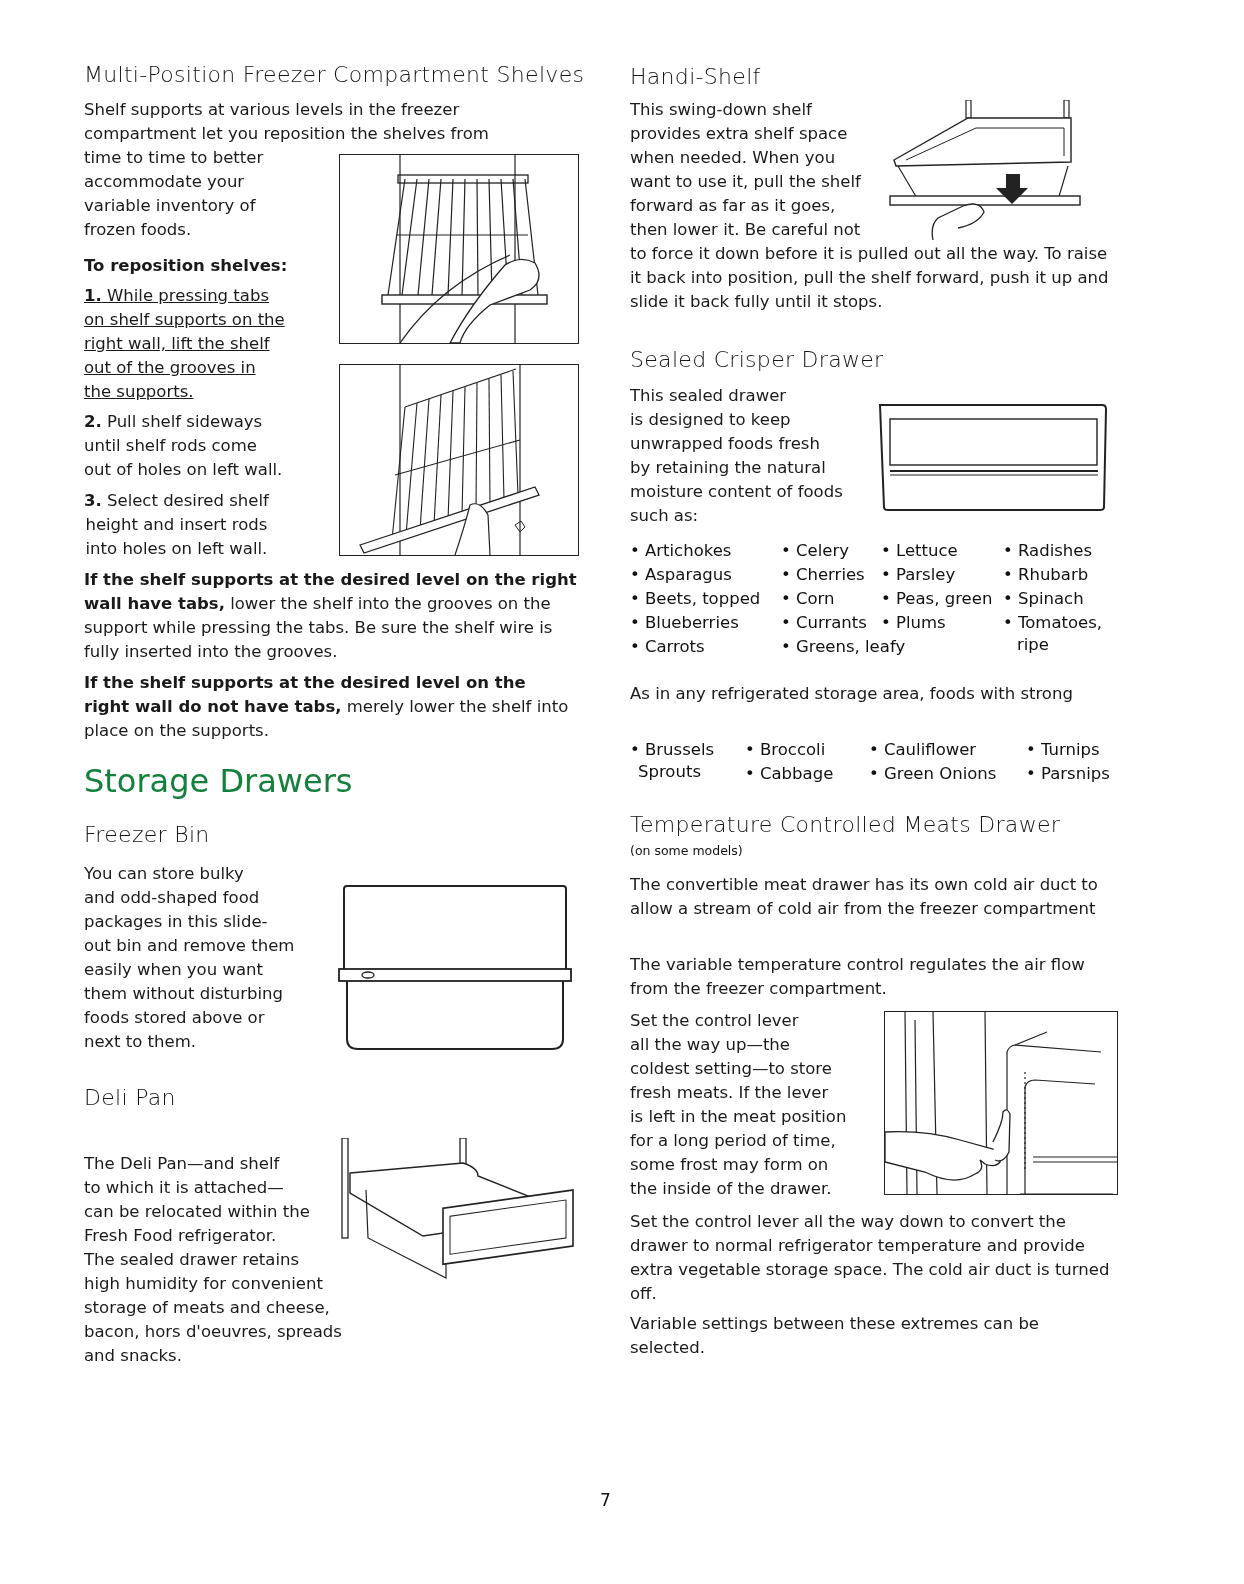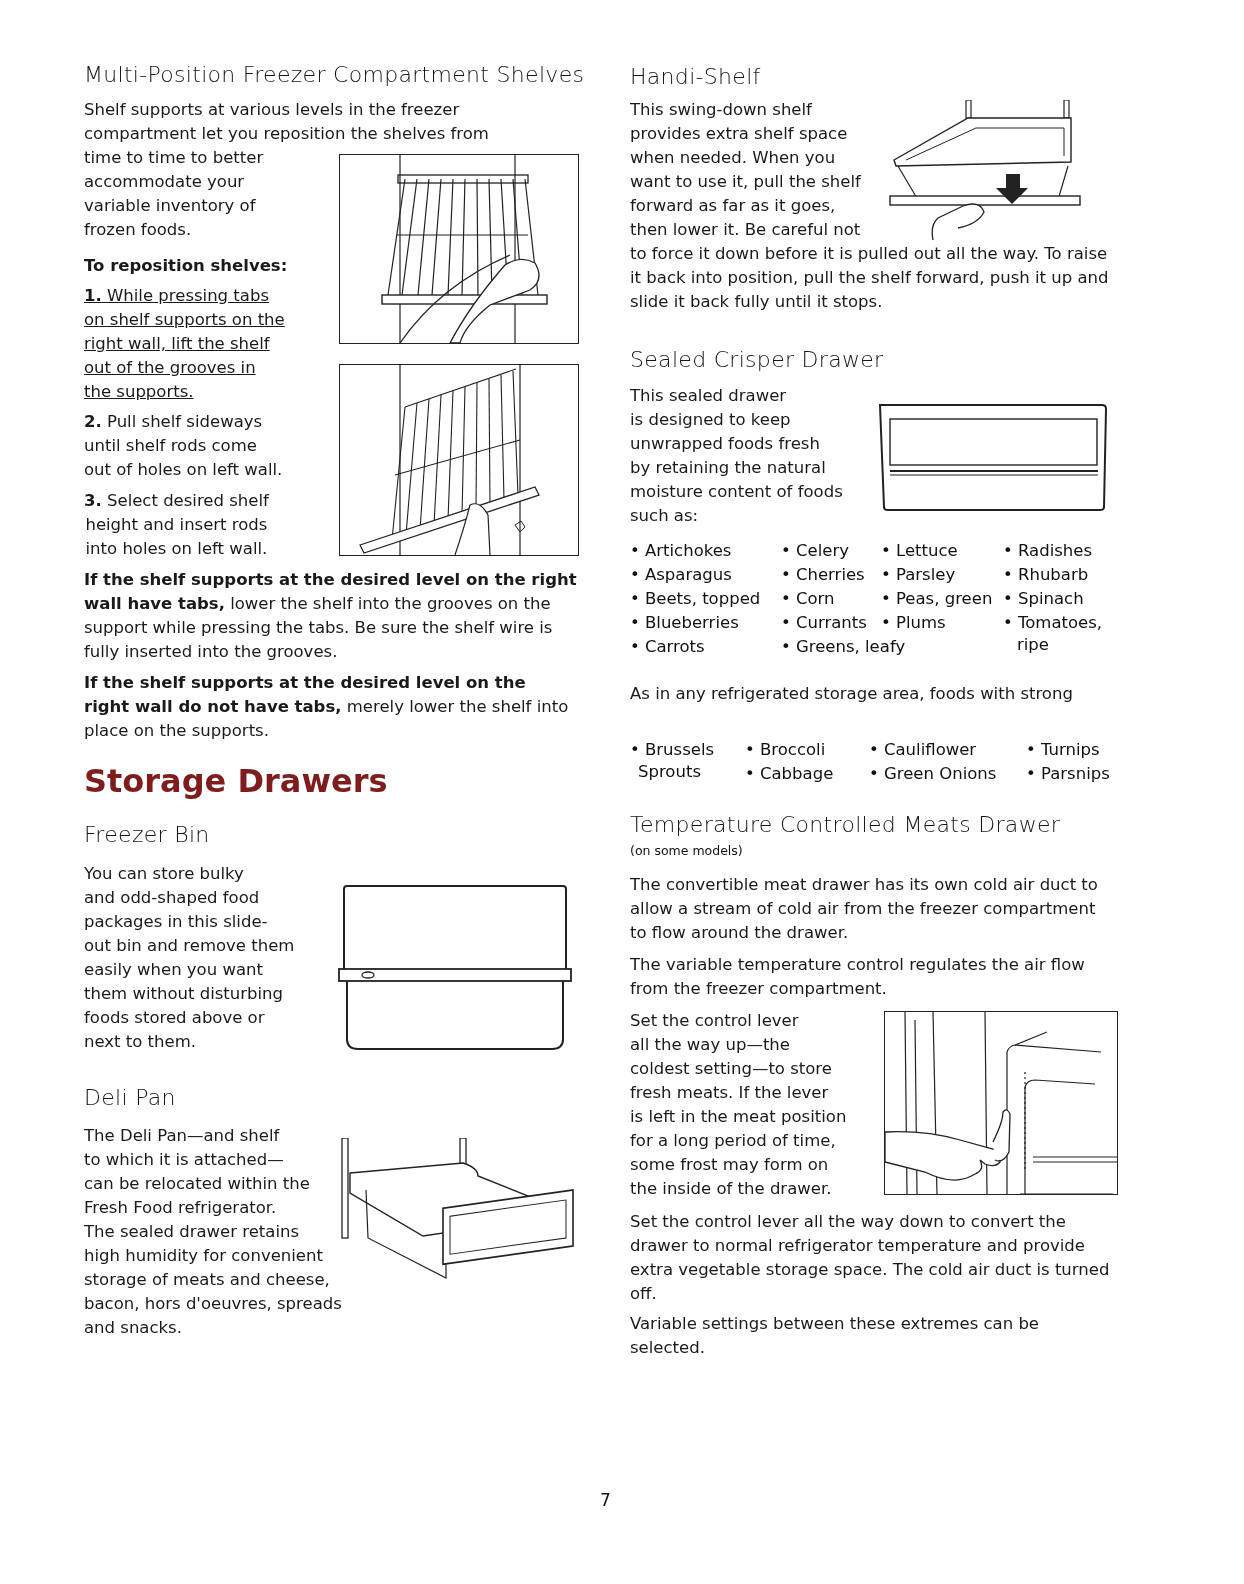--- a/index.html
+++ b/index.html
@@ -2,21 +2,21 @@
 <html><head>
 <meta charset="utf-8">
 <style>
   html, body { margin: 0; padding: 0; background: #ffffff; }
   body {
     width: 1244px; height: 1584px; position: relative; overflow: hidden;
     font-family: "DejaVu Sans", sans-serif; color: #111;
   }
   .abs { position: absolute; }
   .h2 { font-size: 22px; font-weight: 300; letter-spacing: 0.3px; color: #151515; white-space: nowrap; }
-  .h1 { font-size: 32px; font-weight: 700; color: #7f1d1d; white-space: nowrap; }
+  .h1 { font-size: 32px; font-weight: 400; color: #15803d; white-space: nowrap; }
   .p { font-size: 16.5px; line-height: 24px; color: #1a1a1a; }
   .p b { font-weight: bold; }
   .line { display: block; white-space: nowrap; }
   .small { font-size: 12.5px; }
   .figure { position: absolute; border: 1.5px solid #222; background: #fff; }
   .figure svg { width: 100%; height: 100%; display: block; }
   .list-col { position: absolute; font-size: 16.5px; line-height: 24px; white-space: nowrap; }
   .pagenum { font-size: 17px; }
 </style>
 </head>
@@ -133,21 +133,21 @@
 <div class="abs" style="left:338px; top:884px; width:234px; height:168px;">
   <svg viewBox="0 0 234 168" width="234" height="168">
     <rect x="6" y="2" width="222" height="86" rx="3" fill="none" stroke="#222" stroke-width="2"></rect>
     <rect x="1" y="85" width="232" height="12" fill="#fff" stroke="#222" stroke-width="1.8"></rect>
     <ellipse cx="30" cy="91" rx="6" ry="3" fill="none" stroke="#222" stroke-width="1.3"></ellipse>
     <path d="M9 97 L9 155 Q9 165 20 165 L214 165 Q225 165 225 155 L225 97" fill="none" stroke="#222" stroke-width="2"></path>
   </svg>
 </div>
 
 <div class="abs h2" style="left:84px; top:1085px;">Deli Pan</div>
-<div class="abs p" style="left:84px; top:1124px;">
+<div class="abs p" style="left:84px; top:1152px;">
   <span class="line">The Deli Pan—and shelf</span>
   <span class="line">to which it is attached—</span>
   <span class="line">can be relocated within the</span>
   <span class="line">Fresh Food refrigerator.</span>
   <span class="line">The sealed drawer retains</span>
   <span class="line">high humidity for convenient</span>
   <span class="line">storage of meats and cheese,</span>
   <span class="line">bacon, hors d'oeuvres, spreads</span>
   <span class="line">and snacks.</span>
 </div>
@@ -255,21 +255,20 @@
   <span class="line">• Turnips</span>
   <span class="line">• Parsnips</span>
 </div>
 
 <div class="abs h2" style="left:630px; top:812px;">Temperature Controlled Meats Drawer</div>
 <div class="abs small" style="left:630px; top:843px;">(on some models)</div>
 
 <div class="abs p" style="left:630px; top:873px;">
   <span class="line">The convertible meat drawer has its own cold air duct to</span>
   <span class="line">allow a stream of cold air from the freezer compartment</span>
-  <span class="line">to flow around the drawer.</span>
 </div>
 <div class="abs p" style="left:630px; top:953px;">
   <span class="line">The variable temperature control regulates the air flow</span>
   <span class="line">from the freezer compartment.</span>
 </div>
 <div class="abs p" style="left:630px; top:1009px;">
   <span class="line">Set the control lever</span>
   <span class="line">all the way up—the</span>
   <span class="line">coldest setting—to store</span>
   <span class="line">fresh meats. If the lever</span>

